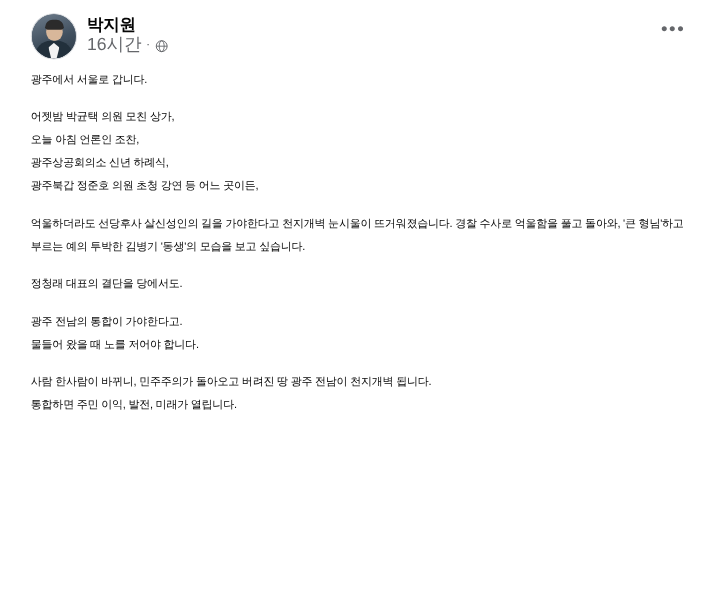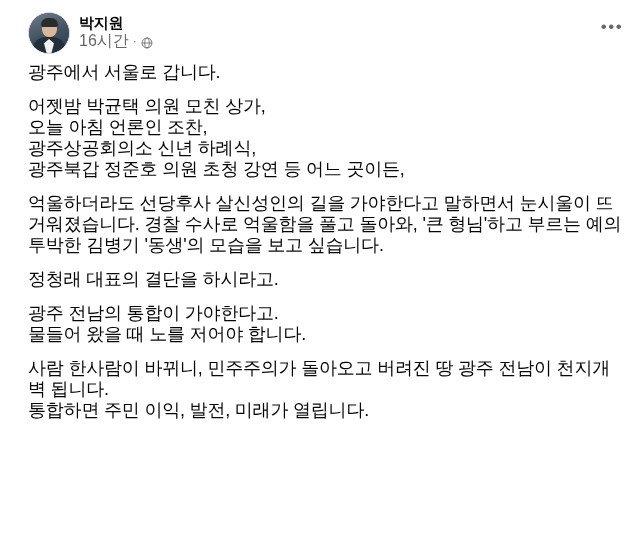--- a/index.html
+++ b/index.html
@@ -133,21 +133,21 @@
     color: #65676b;
     font-size: 17px;
     letter-spacing: 1.5px;
     cursor: pointer;
     line-height: 1;
   }
 
   
   .post-body {
     padding: 2px 6px 0 14px;
-    font-size: 18px;
+    font-size: 10px;
     line-height: 21px;
     color: #050505;
     letter-spacing: -0.2px;
   }
   .para {
     margin: 0 0 13px 0;
     white-space: pre-line;
   }
   .para:last-child {
     margin-bottom: 0;
@@ -185,22 +185,22 @@
 
     <div class="more-button">•••</div>
   </div>
 
   <div class="post-body">
     <p class="para">광주에서 서울로 갑니다.</p>
     <p class="para">어젯밤 박균택 의원 모친 상가,
 오늘 아침 언론인 조찬,
 광주상공회의소 신년 하례식,
 광주북갑 정준호 의원 초청 강연 등 어느 곳이든,</p>
-    <p class="para">억울하더라도 선당후사 살신성인의 길을 가야한다고 말하면서 눈시울이 뜨거워졌습니다. 경찰 수사로 억울함을 풀고 돌아와, '큰 형님'하고 부르는 예의 투박한 김병기 '동생'의 모습을 보고 싶습니다.</p>
-    <p class="para">정청래 대표의 결단을 하시라고.</p>
+    <p class="para">억울하더라도 선당후사 살신성인의 길을 가야한다고 천지개벽 눈시울이 뜨거워졌습니다. 경찰 수사로 억울함을 풀고 돌아와, '큰 형님'하고 부르는 예의 투박한 김병기 '동생'의 모습을 보고 싶습니다.</p>
+    <p class="para">정청래 대표의 결단을 당에서도.</p>
     <p class="para">광주 전남의 통합이 가야한다고.
 물들어 왔을 때 노를 저어야 합니다.</p>
     <p class="para">사람 한사람이 바뀌니, 민주주의가 돌아오고 버려진 땅 광주 전남이 천지개벽 됩니다.
 통합하면 주민 이익, 발전, 미래가 열립니다.</p>
 
   </div>
 
 </div>
 
 </body></html>

